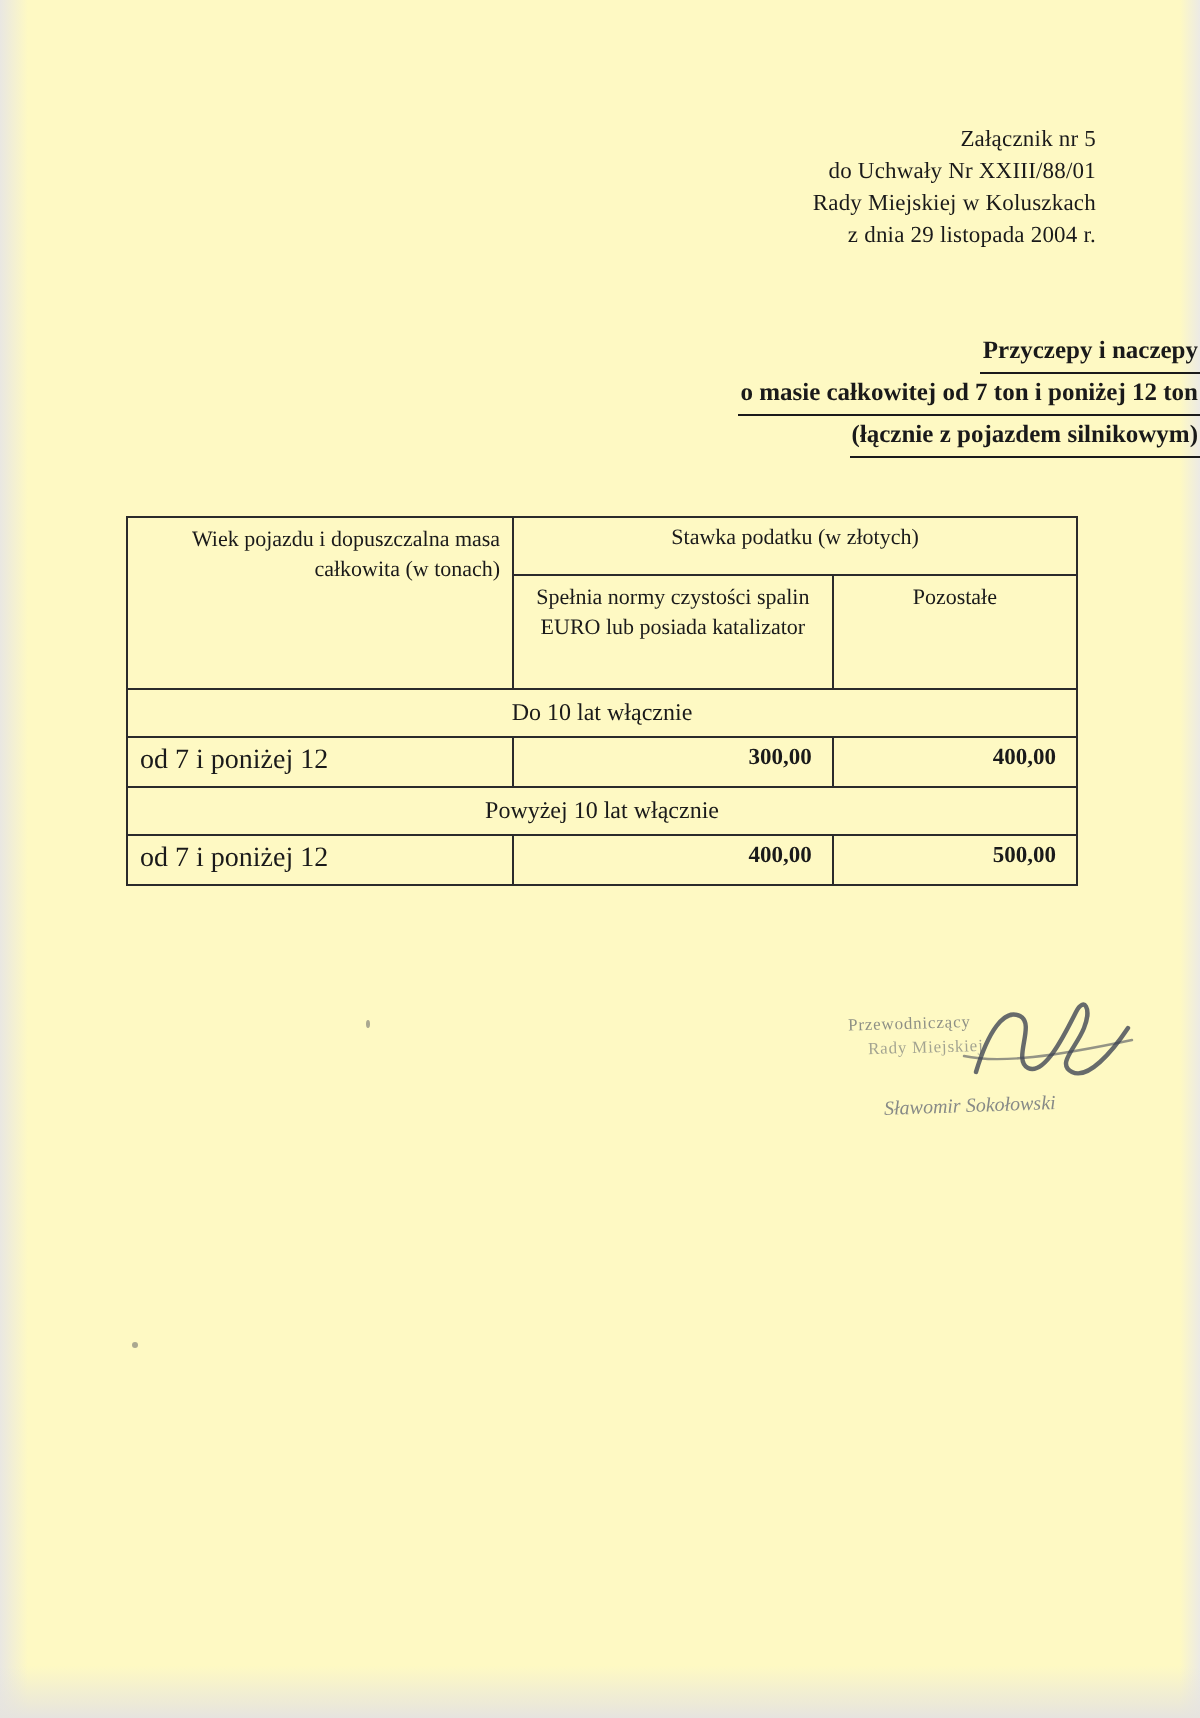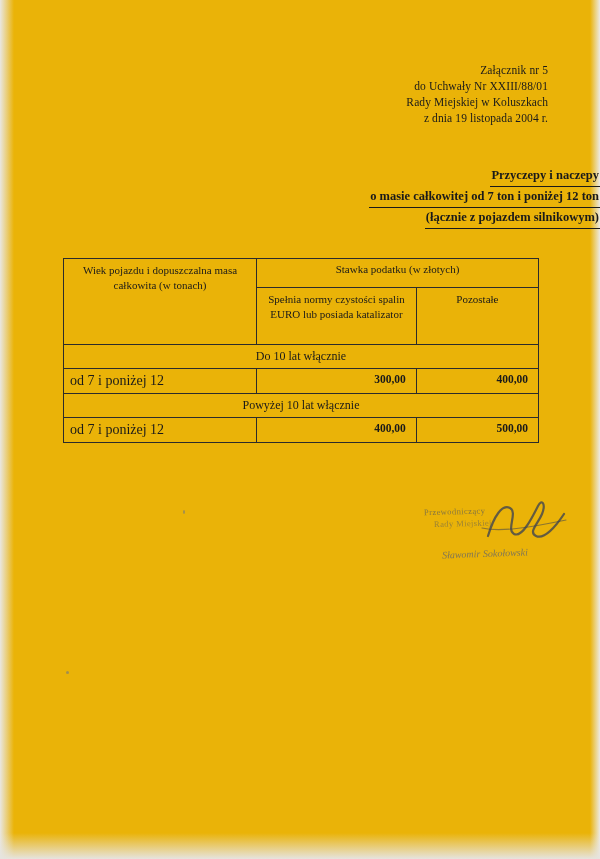--- a/index.html
+++ b/index.html
@@ -13,21 +13,21 @@
     font-family: "Liberation Serif", serif;
     color: #1a1a1a;
     position: relative;
     overflow: hidden;
   }
   .page {
     position: absolute;
     left: 0; top: 0;
     width: 600px;
     height: 859px;
-    background: #eab308;
+    background: #fef9c3;
   }
   
   .scan-edge-left {
     position: absolute;
     left: 0; top: 0;
     width: 14px; height: 859px;
     background: linear-gradient(to right, #e9e7e2, rgba(255,255,255,0));
     pointer-events: none;
   }
   .scan-edge-bottom {
@@ -80,21 +80,21 @@
     font-size: 11px;
   }
   table.tax-table td, table.tax-table th {
     border: 1px solid #2b2b2b;
     padding: 4px 6px;
     vertical-align: top;
     font-weight: normal;
   }
   .cell-left { text-align: left; }
   .head-veh {
-    text-align: center;
+    text-align: right;
     height: 44px;
     line-height: 15px;
     padding-top: 8px;
   }
   .head-tax {
     text-align: center;
     padding-top: 8px;
     height: 20px;
   }
   .head-sub {
@@ -177,21 +177,21 @@
 <div class="page">
 
   <div class="scan-edge-left"></div>
   <div class="scan-edge-right"></div>
   <div class="scan-edge-bottom"></div>
 
   <div class="header-block">
     <div>Załącznik nr 5</div>
     <div>do Uchwały Nr XXIII/88/01</div>
     <div>Rady Miejskiej w Koluszkach</div>
-    <div>z dnia 19 listopada 2004 r.</div>
+    <div>z dnia 29 listopada 2004 r.</div>
   </div>
 
   <div class="title-block">
     <div><span class="line">Przyczepy i naczepy</span></div>
     <div><span class="line">o masie całkowitej od 7 ton i poniżej 12 ton</span></div>
     <div><span class="line">(łącznie z pojazdem silnikowym)</span></div>
   </div>
 
   <table class="tax-table">
     <tbody>

